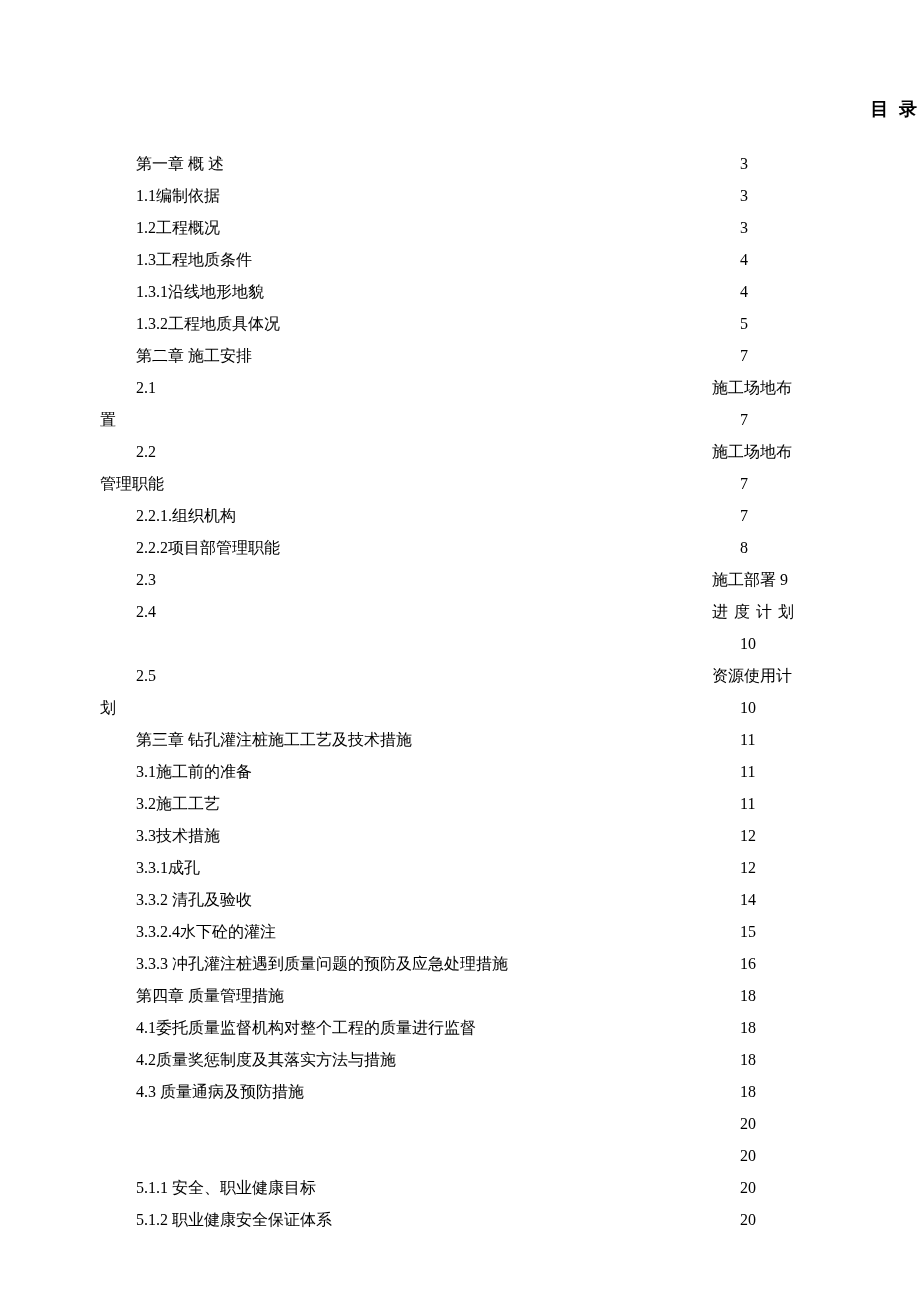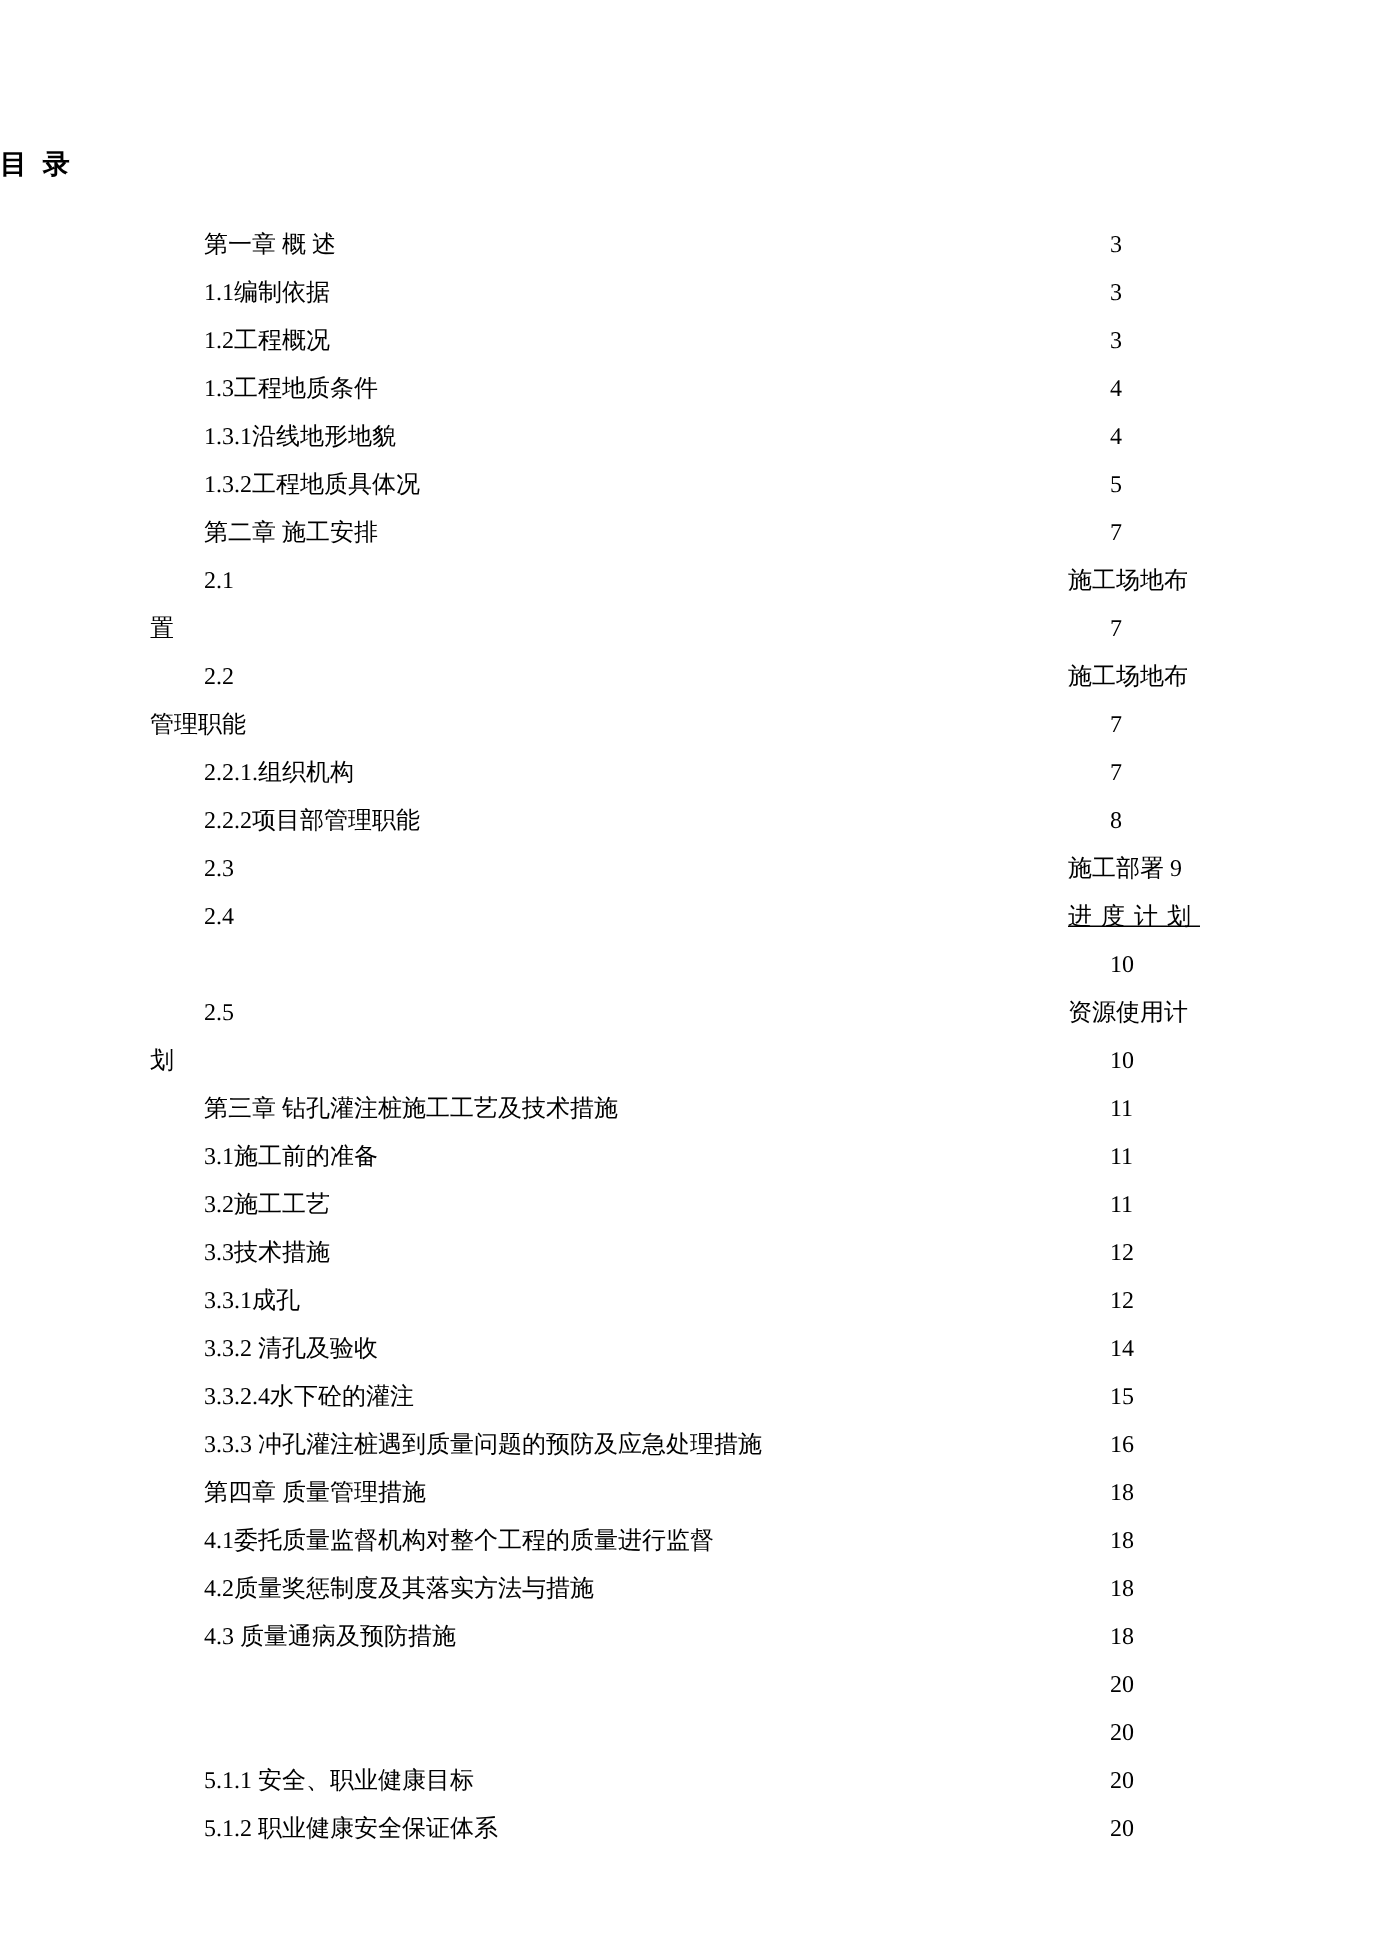--- a/index.html
+++ b/index.html
@@ -12,21 +12,21 @@
     line-height: 1.0;
   }
   .page {
     width: 920px;
     height: 1302px;
     position: relative;
     box-sizing: border-box;
     padding-top: 100px;
   }
   .title {
-    text-align: left;
+    text-align: right;
     font-size: 18px;
     font-weight: bold;
     letter-spacing: 3px;
     margin: 0 auto 30px auto;
   }
   .toc-line {
     position: relative;
     width: 720px;
     margin: 0 auto;
     height: 32px;
@@ -46,21 +46,20 @@
   }
   .wrap-label-right {
     position: absolute;
     left: 612px;
     top: 0;
     white-space: nowrap;
     letter-spacing: 0;
   }
   .wrap-label-right.spaced {
     letter-spacing: 6px;
-    text-decoration: underline;
   }
   .wrap-continue {
     position: absolute;
     left: 0;
     top: 0;
     white-space: nowrap;
   }
 </style>
 </head>
 <body>

